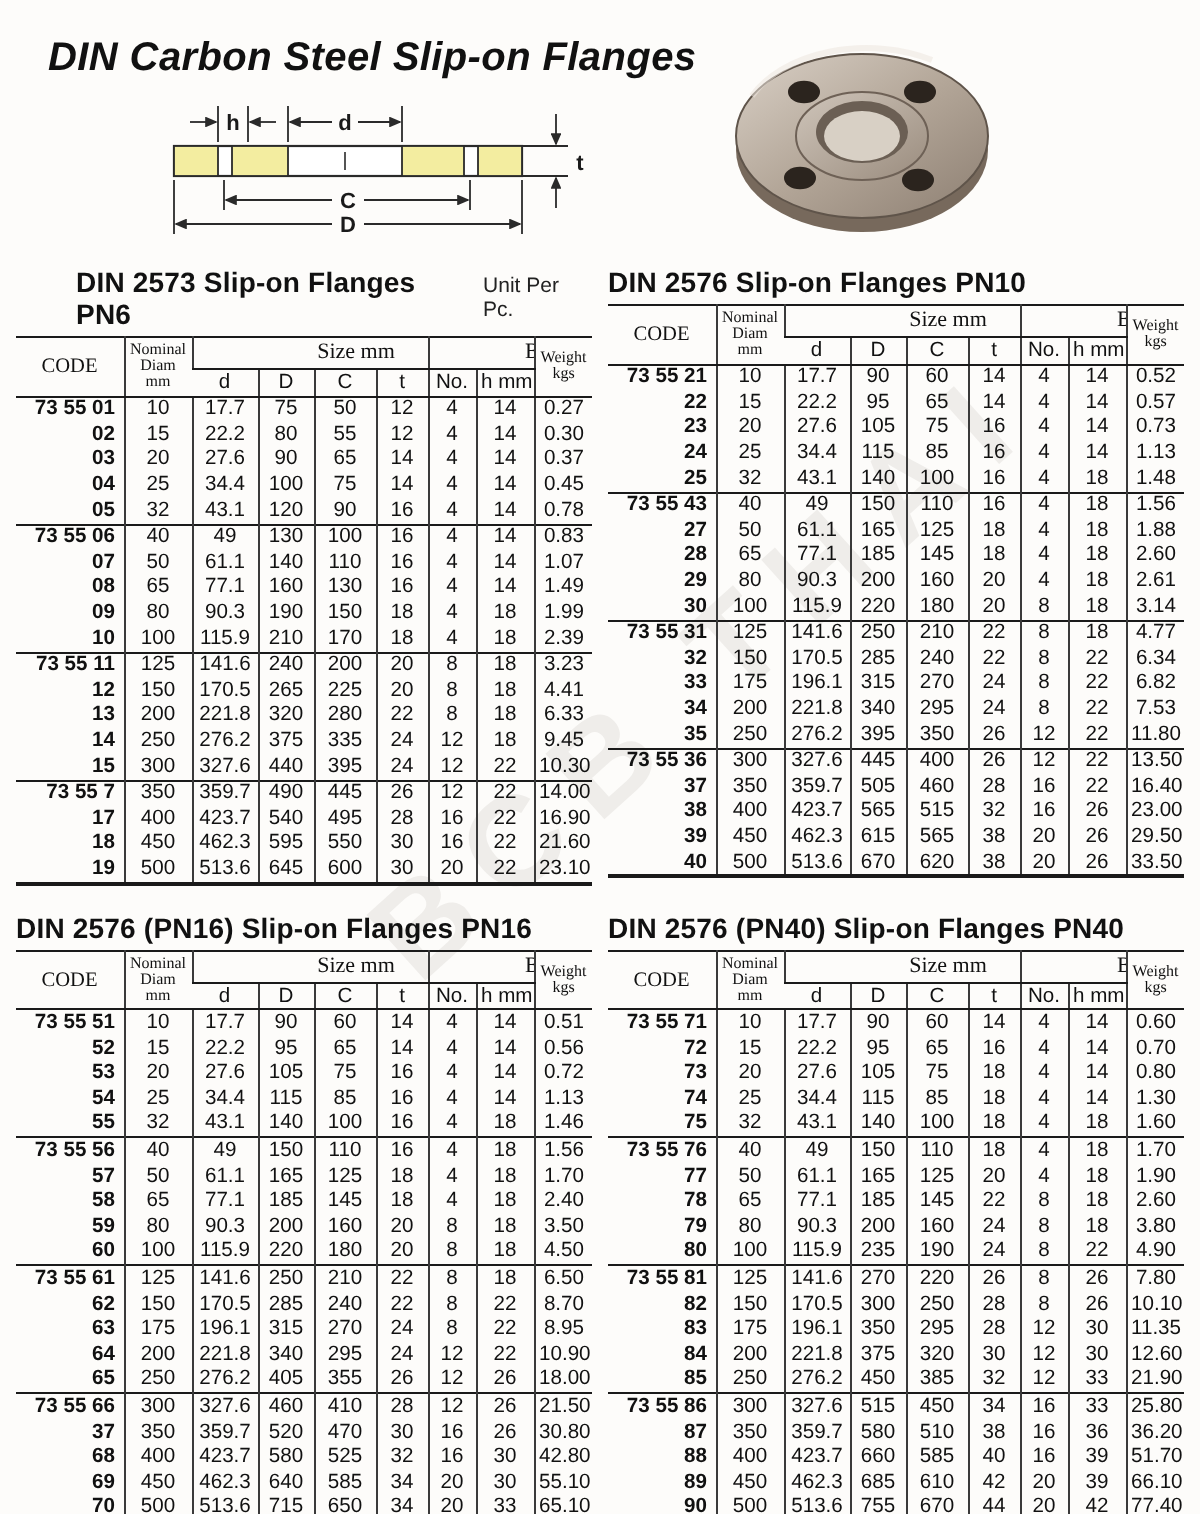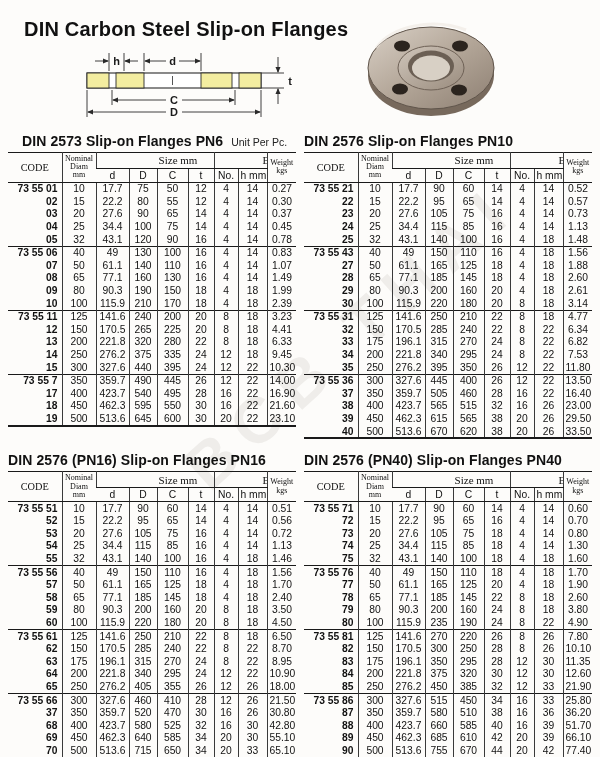--- a/index.html
+++ b/index.html
@@ -3,28 +3,28 @@
 <meta charset="utf-8">
 <style>
   html,body{margin:0;padding:0;background:#e8e6e2;}
   .page{position:relative;width:600px;height:757px;margin:0 auto;background:#fdfcfa;
         font-family:"Liberation Sans",sans-serif;color:#111;overflow:hidden;}
   .watermark{position:absolute;left:70px;top:300px;width:560px;text-align:center;
         transform:rotate(-42deg);transform-origin:center;font-size:64px;font-weight:bold;
         letter-spacing:14px;color:rgba(150,140,128,0.13);pointer-events:none;white-space:nowrap;z-index:0;}
   .top{position:relative;display:flex;padding:8px 10px 0 10px;z-index:1;}
   .top-left{width:340px;}
-  .page-title{font-size:20px;font-weight:bold;margin:10px 0 2px 14px;letter-spacing:0.2px;}
+  .page-title{font-size:20px;font-weight:bold;font-style:italic;margin:10px 0 2px 14px;letter-spacing:0.2px;}
   .diagram{margin-left:52px;margin-top:0;display:block;}
   .photo{margin-left:6px;margin-top:4px;display:block;}
   .grid{position:relative;display:grid;grid-template-columns:288px 288px;column-gap:8px;row-gap:13px;
         padding:4px 8px 0 8px;z-index:1;}
   .sec-title-row{display:flex;align-items:baseline;margin:0 0 3px 0;}
   .sec-title{font-size:14px;font-weight:bold;margin:0;letter-spacing:0.1px;}
-  .sec-title.indent{margin-left:14px;}
+  .sec-title.indent{margin-left:30px;}
   .sec-note{font-size:10.5px;margin-left:8px;color:#222;}
   table.ftable{border-collapse:collapse;table-layout:fixed;width:288px;
         border-top:1.6px solid #1a1a1a;border-bottom:2px solid #1a1a1a;}
   .ftable th,.ftable td{border-left:1px solid #3a3a3a;padding:0 2px;font-weight:normal;
         font-size:10.3px;line-height:1.1;height:12.6px;overflow:hidden;white-space:nowrap;}
   .ftable th:first-child,.ftable td:first-child{border-left:none;}
   .ftable thead th{border-bottom:1.2px solid #1a1a1a;vertical-align:middle;text-align:center;}
   .ftable thead tr:first-child th{border-bottom:1.2px solid #1a1a1a;font-family:Liberation Serif, serif;}
   .ftable thead th.group-h{border-bottom:1px solid #3a3a3a;height:15px;font-size:11px;padding-left:48px;}
   .ftable thead th.span-v{height:auto;}

